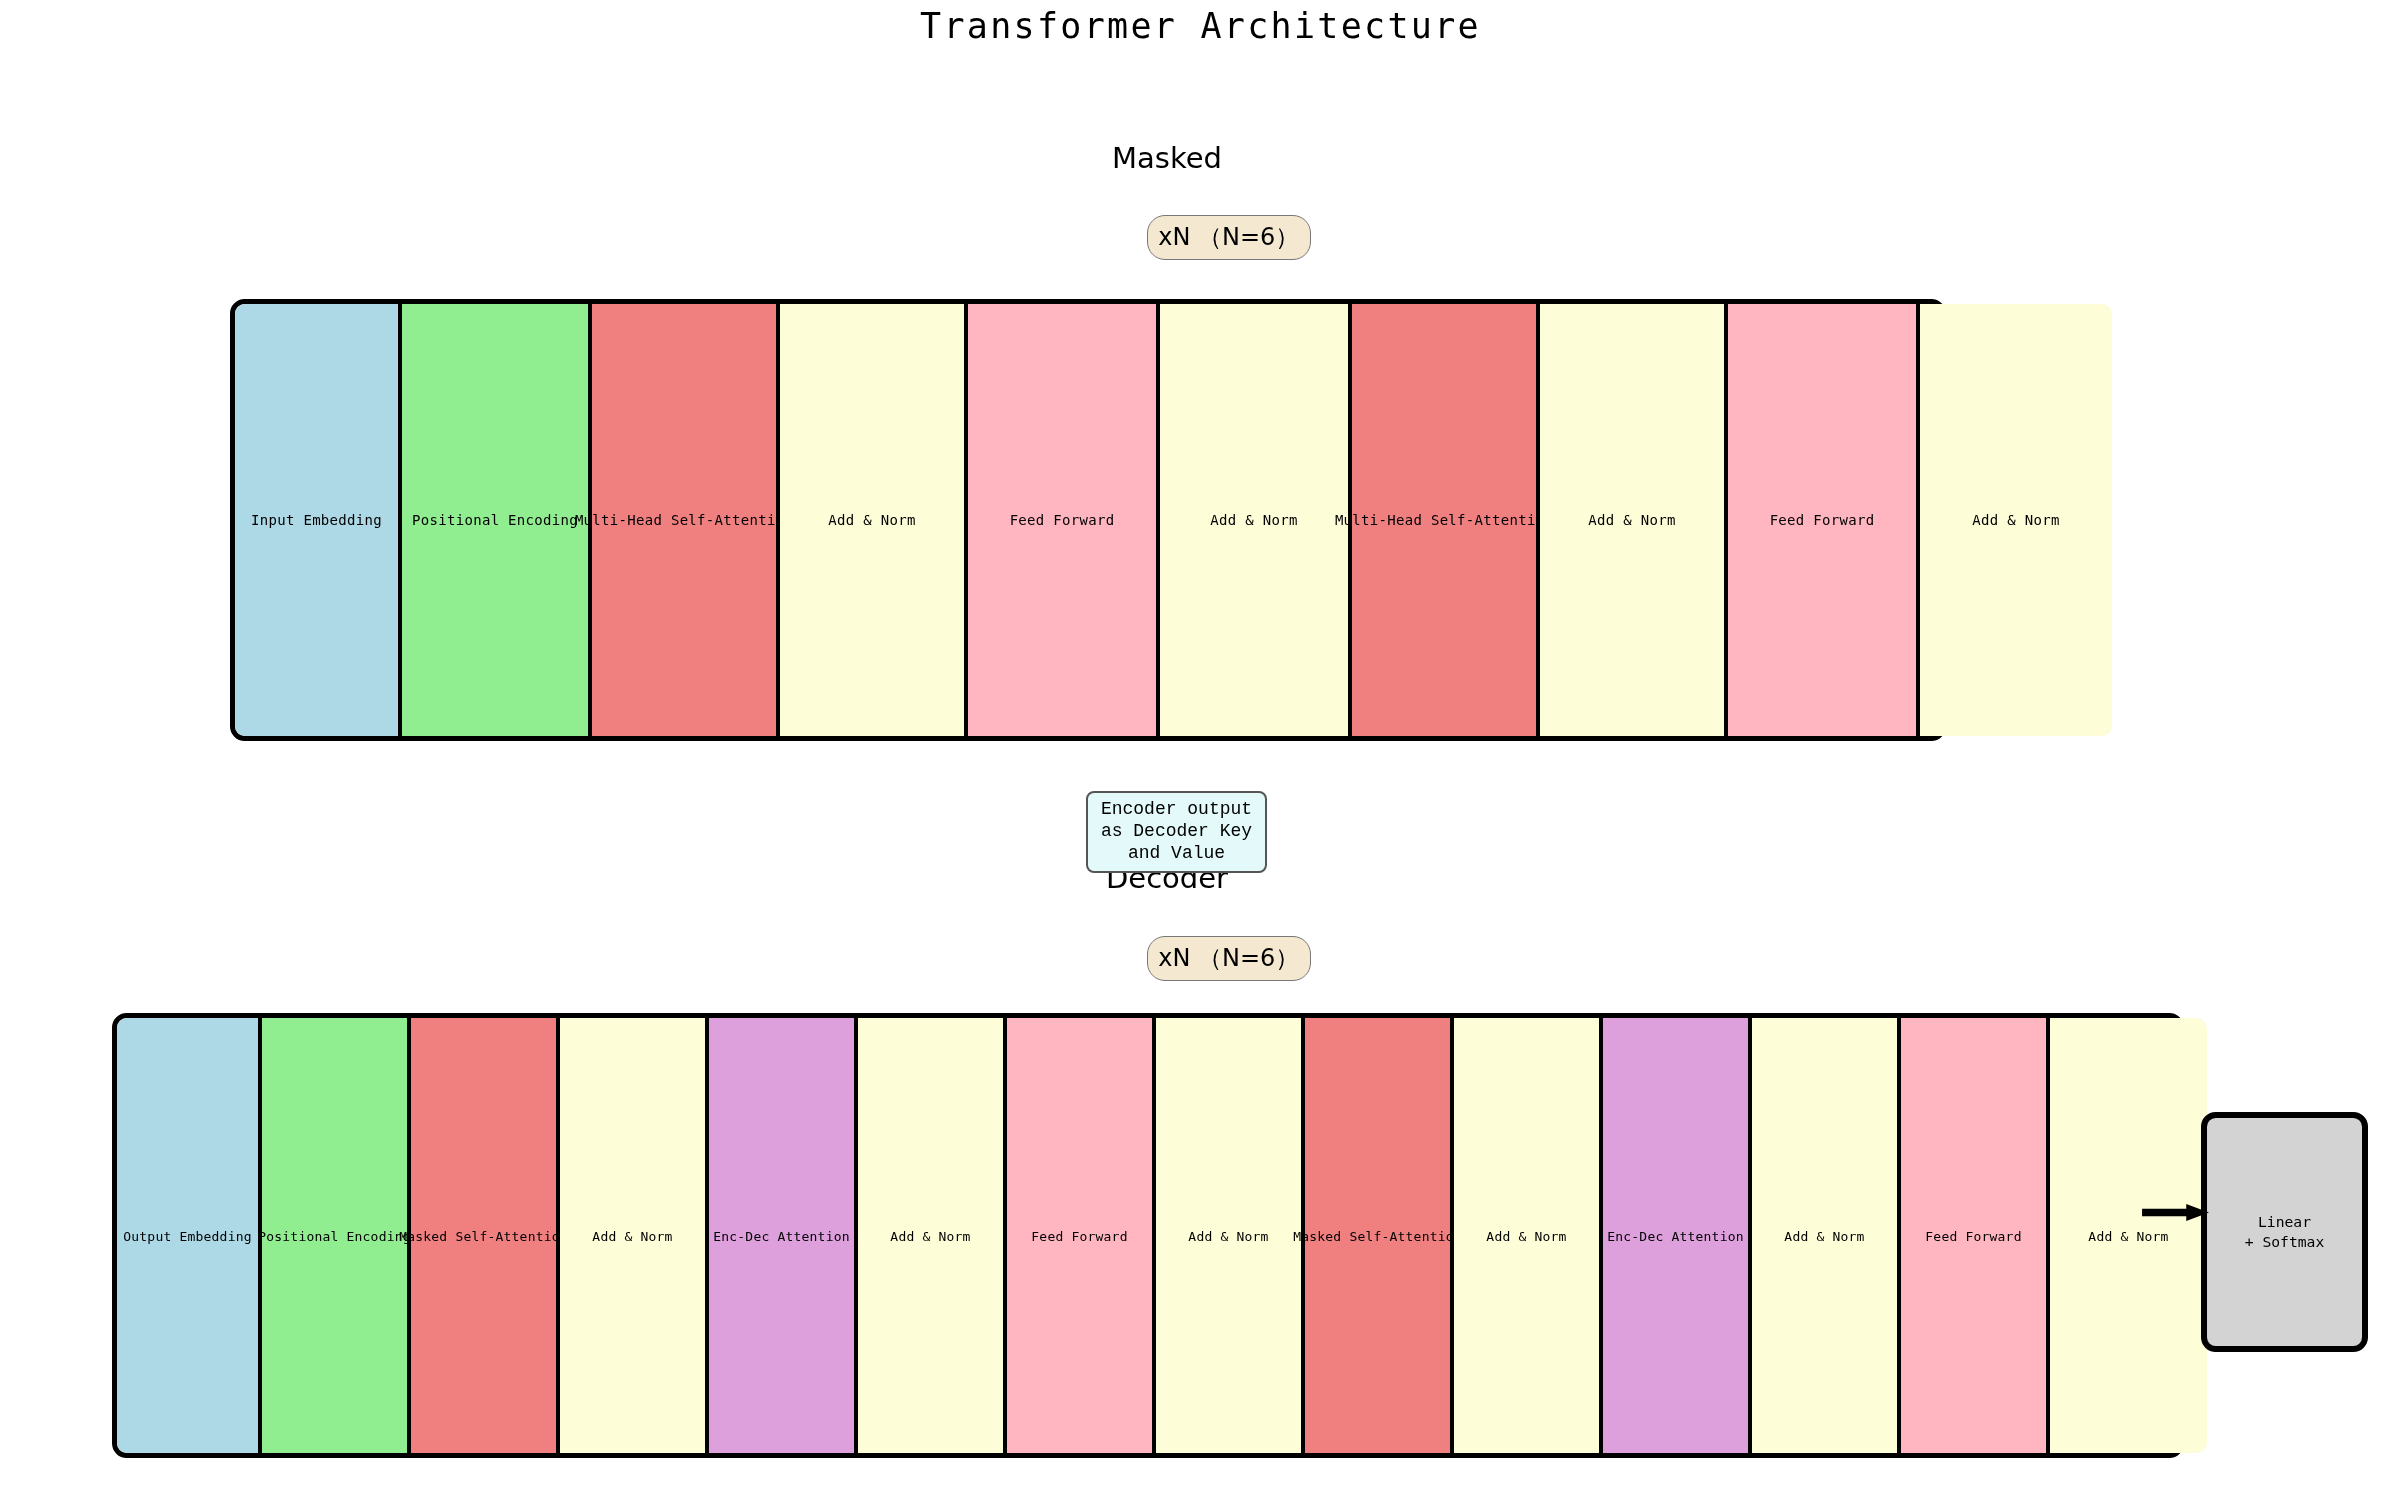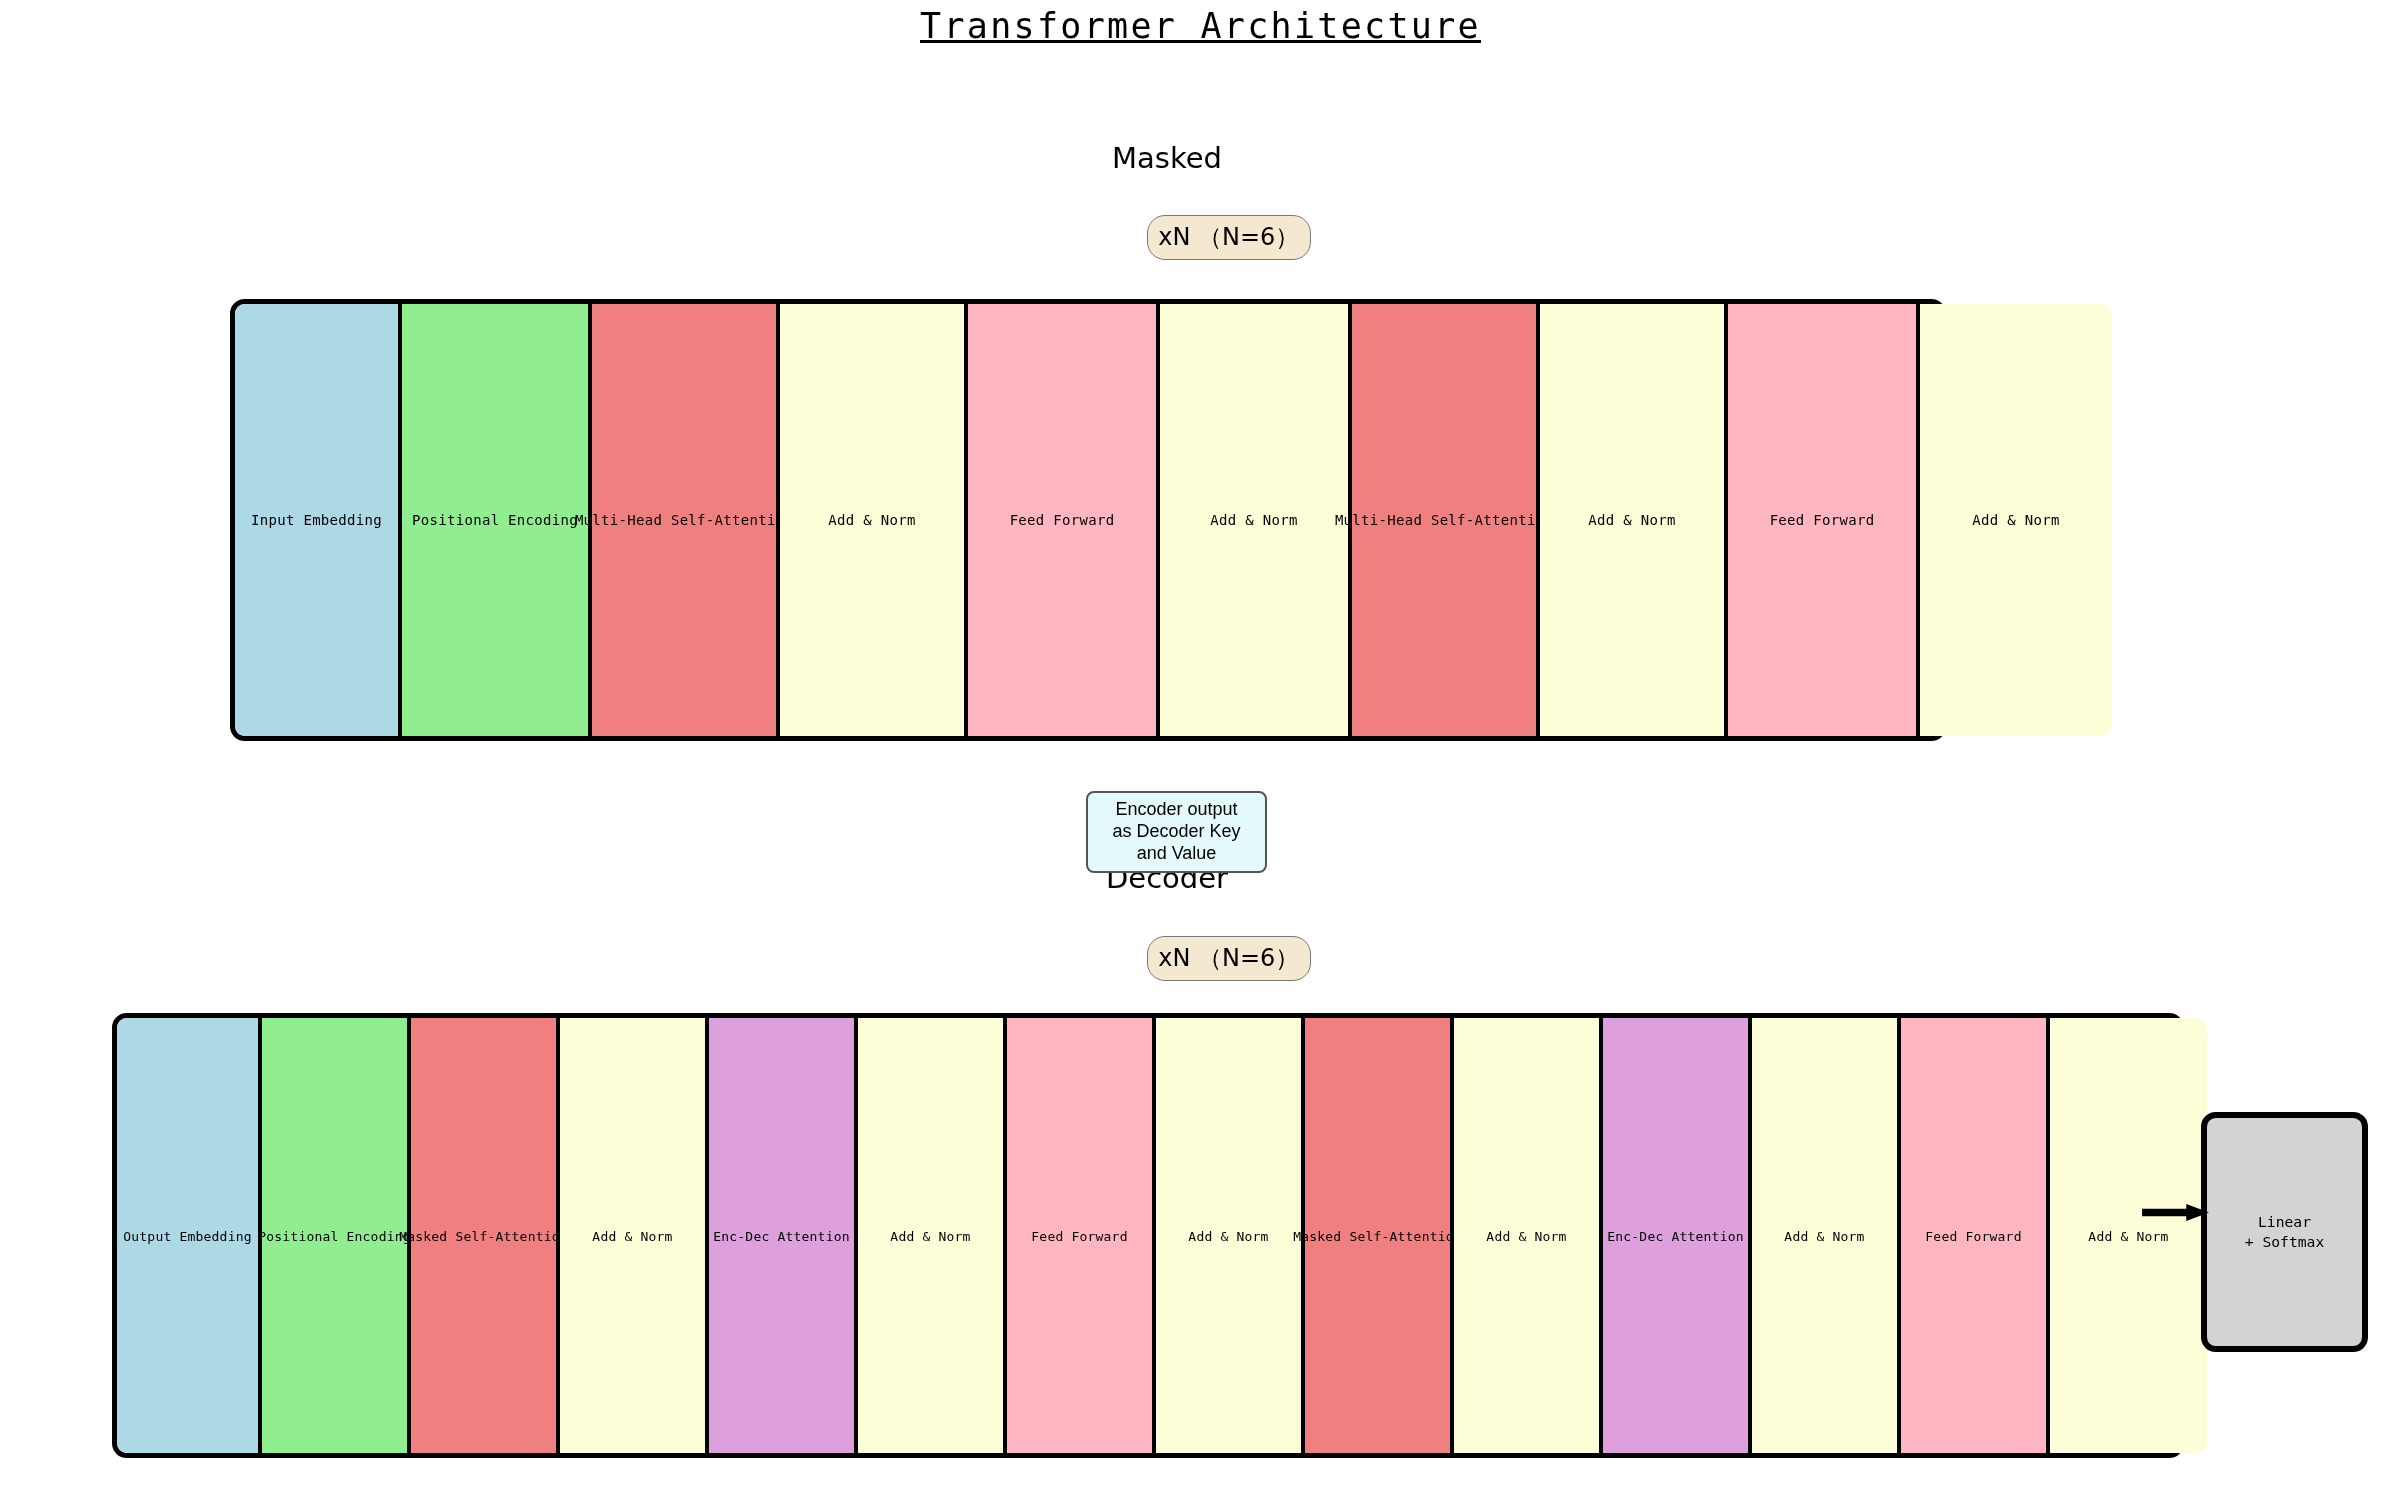--- a/index.html
+++ b/index.html
@@ -20,21 +20,20 @@
     position: absolute;
     left: 0;
     top: 5.7px;
     width: 2401px;
     text-align: center;
     font-family: "DejaVu Sans Mono", monospace;
     font-size: 35px;
     letter-spacing: 2.3px;
     color: #000000;
     white-space: pre;
-    text-decoration: underline;
   }
 
   
   .section-heading {
     position: absolute;
     text-align: center;
     font-family: "DejaVu Sans", sans-serif;
     font-size: 29px;
     color: #000000;
     white-space: pre;
@@ -119,21 +118,21 @@
 
   
   #encoder-output-note {
     position: absolute;
     left: 1086px;
     top: 791px;
     width: 181px;
     background: #e4fafa;
     border: 2.3px solid #555555;
     border-radius: 8px;
-    font-family: Liberation Sans, sans-serif;
+    font-family: Liberation Mono, monospace;
     font-size: 18px;
     line-height: 1.22;
     color: #000000;
     text-align: center;
     padding: 5.7px 4.5px 6.8px 4.5px;
     box-sizing: border-box;
     z-index: 3;
     white-space: pre-line;
   }
 

